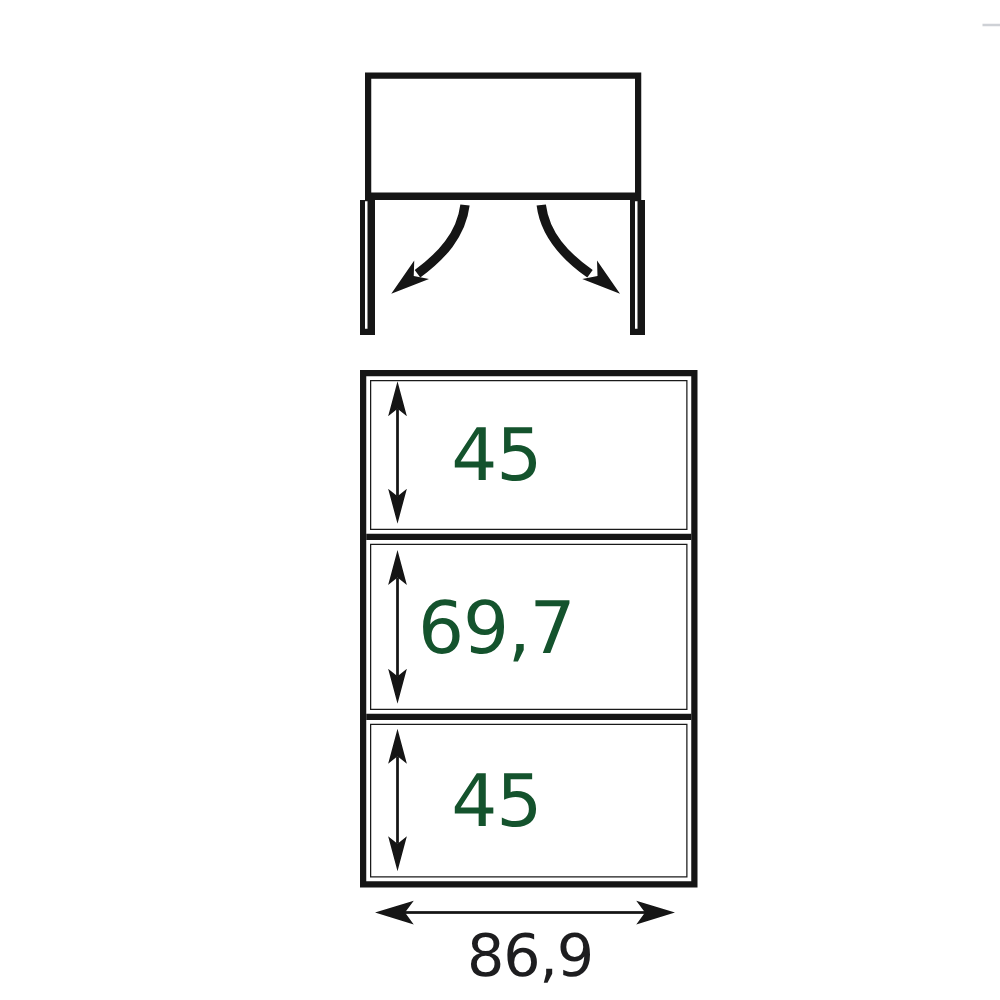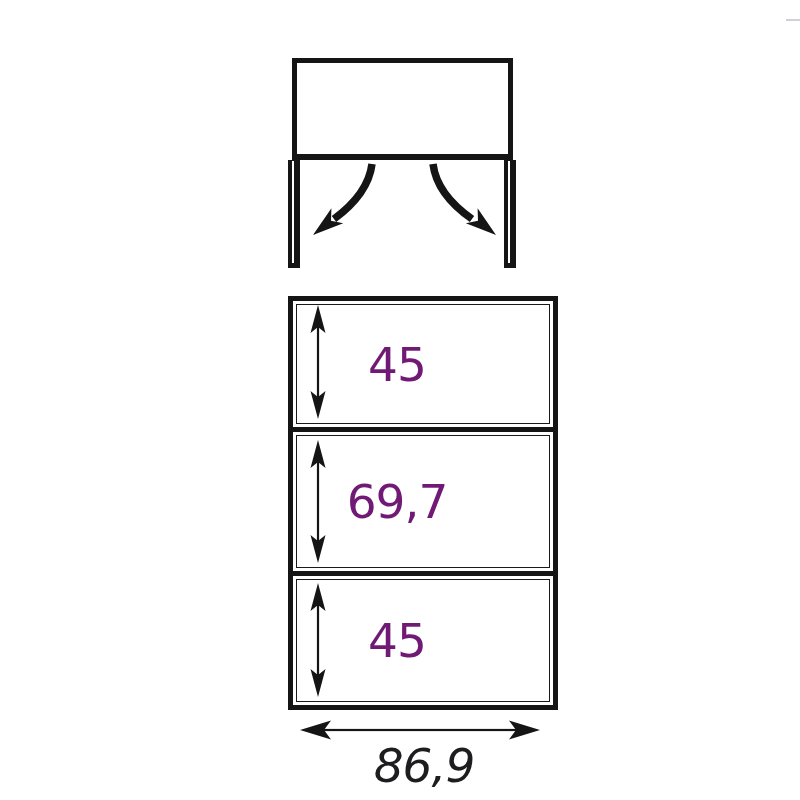--- a/index.html
+++ b/index.html
@@ -43,29 +43,29 @@
     position:absolute;left:3px;right:3px;top:3px;bottom:3px;
     border:1.5px solid #1a1a1a;
   }
   .vdim{position:absolute;left:14px;}
   .vdim-1{top:4px;}
   .vdim-2{top:8px;}
   .vdim-3{top:7px;}
   .dim-label{
     position:absolute;left:42px;width:124px;top:0;bottom:0;
     display:flex;align-items:center;justify-content:center;
-    font-size:47px;color:#701a75;letter-spacing:-1px;
+    font-size:58px;color:#14532d;letter-spacing:-1px;
   }
 
   
   .hdim{position:absolute;left:300px;top:713px;width:240px;height:34px;}
   .width-label{
     position:absolute;left:324px;top:737px;width:200px;height:56px;
     display:flex;align-items:center;justify-content:center;
-    font-size:47px;color:#1d1d1f;letter-spacing:-1px;font-style:italic;
+    font-size:47px;color:#1d1d1f;letter-spacing:-1px;
   }
 
   
   .artifact-dash{
     position:absolute;left:786px;top:19px;width:14px;height:2px;
     background:#b9bec4;opacity:.7;
   }
 
   svg{display:block;}
 </style>

